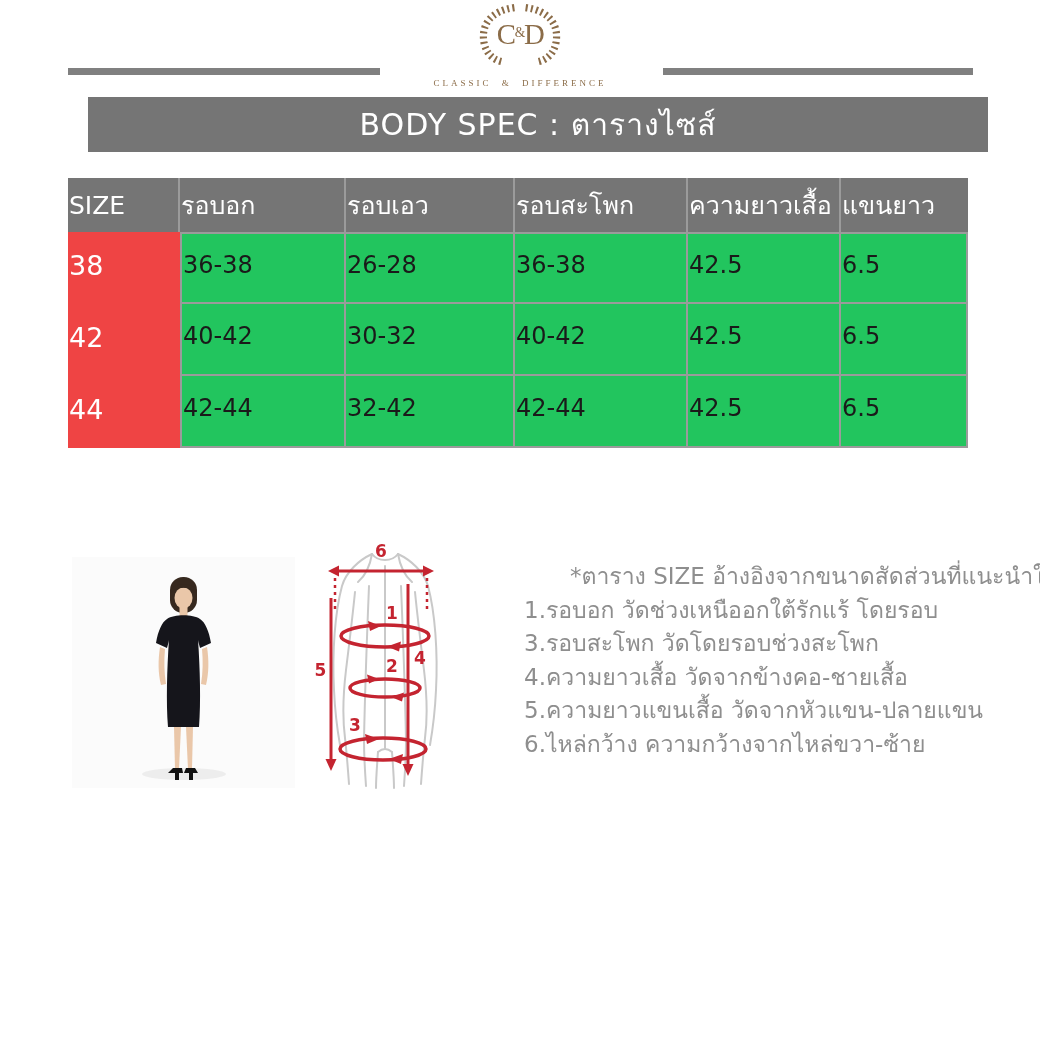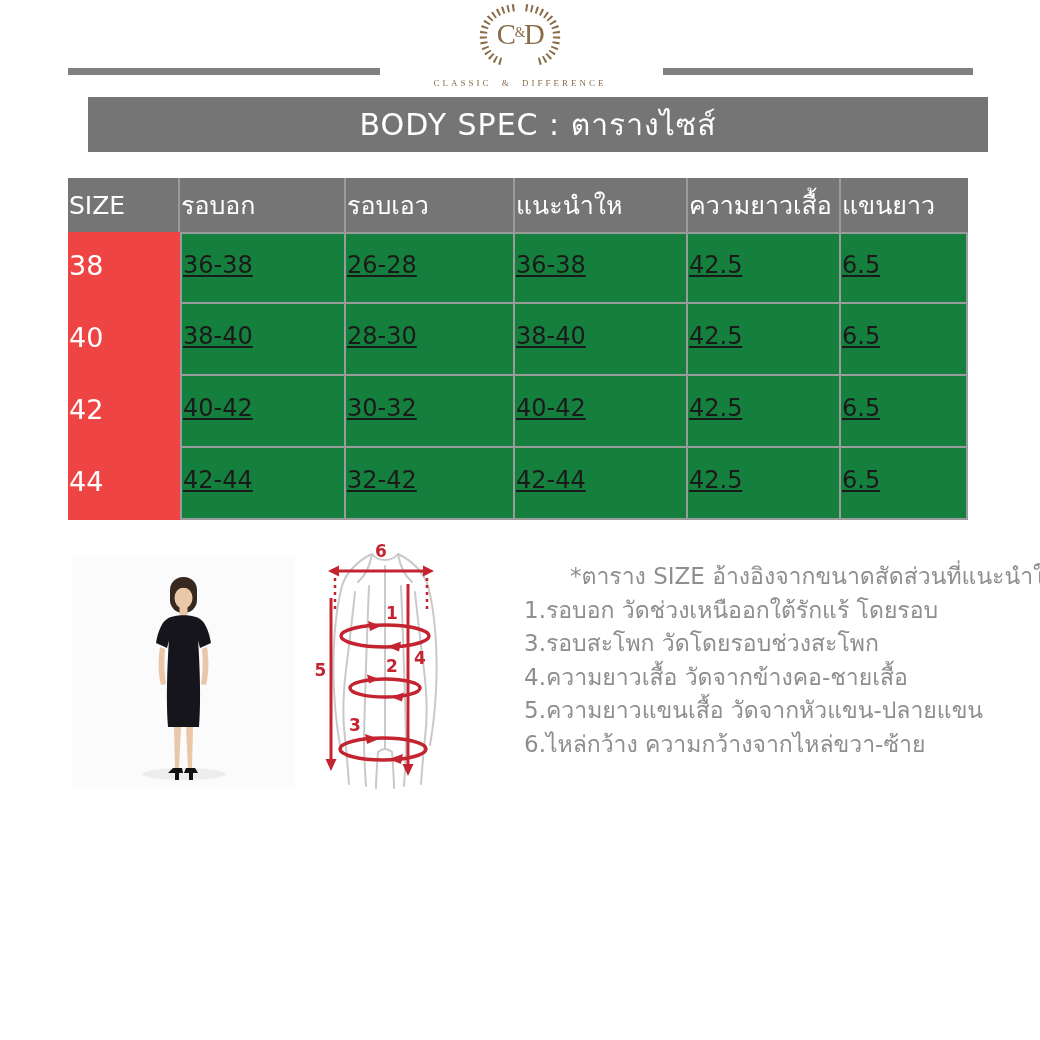--- a/index.html
+++ b/index.html
@@ -22,22 +22,22 @@
   
   .spec-table{position:absolute;left:68px;top:178px;width:900px;border-collapse:separate;
               border-spacing:0;table-layout:fixed;}
   .spec-table th,.spec-table td{box-sizing:border-box;text-align:left;vertical-align:middle;
               font-weight:normal;}
   .spec-table thead th{background:#757575;color:#ffffff;height:54px;font-size:25px;
               border-right:2px solid #9b9b9b;}
   .spec-table thead th:last-child{border-right:none;}
   .spec-table tbody th{background:#ef4444;color:#ffffff;height:72px;font-size:27px;
               padding-bottom:6px;}
-  .spec-table tbody td{background:#15803d;color:#1a1a1a;height:72px;font-size:24px;
-              border-right:2px solid #9b9b9b;border-bottom:2px solid #9b9b9b;padding-bottom:8px;text-decoration:underline;}
+  .spec-table tbody td{background:#22c55e;color:#1a1a1a;height:72px;font-size:24px;
+              border-right:2px solid #9b9b9b;border-bottom:2px solid #9b9b9b;padding-bottom:8px;}
   .spec-table tbody td.first{border-left:2px solid #9b9b9b;}
   .spec-table tbody tr:first-child td{border-top:2px solid #9b9b9b;}
 
   
   .model-photo{position:absolute;left:72px;top:557px;width:223px;height:231px;background:#fbfbfb;}
   .measure-diagram{position:absolute;left:315px;top:540px;width:160px;height:250px;}
   .diagram-num{font-family:"DejaVu Sans","Liberation Sans",sans-serif;font-weight:bold;
                font-size:17px;fill:#c42430;}
   .notes{position:absolute;left:524px;top:560px;width:500px;color:#8e8e8e;font-size:23px;
          line-height:33.5px;white-space:nowrap;}
@@ -72,39 +72,31 @@
         <col style="width:169px">
       <col style="width:173px">
         <col style="width:153px">
         <col style="width:127px">
     </colgroup>
     <thead>
       <tr>
         <th>SIZE</th>
         <th>รอบอก</th>
         <th>รอบเอว</th>
-        <th>แนะนำให</th>
+        <th>รอบสะโพก</th>
         <th>ความยาวเสื้อ</th>
         <th>แขนยาว</th>
       </tr>
     </thead>
     <tbody>
       <tr>
         <th>38</th>
         <td class="first">36-38</td>
         <td>26-28</td>
         <td>36-38</td>
-        <td>42.5</td>
-        <td>6.5</td>
-      </tr>
-      <tr>
-        <th>40</th>
-        <td class="first">38-40</td>
-        <td>28-30</td>
-        <td>38-40</td>
         <td>42.5</td>
         <td>6.5</td>
       </tr>
       <tr>
         <th>42</th>
         <td class="first">40-42</td>
         <td>30-32</td>
         <td>40-42</td>
         <td>42.5</td>
         <td>6.5</td>

